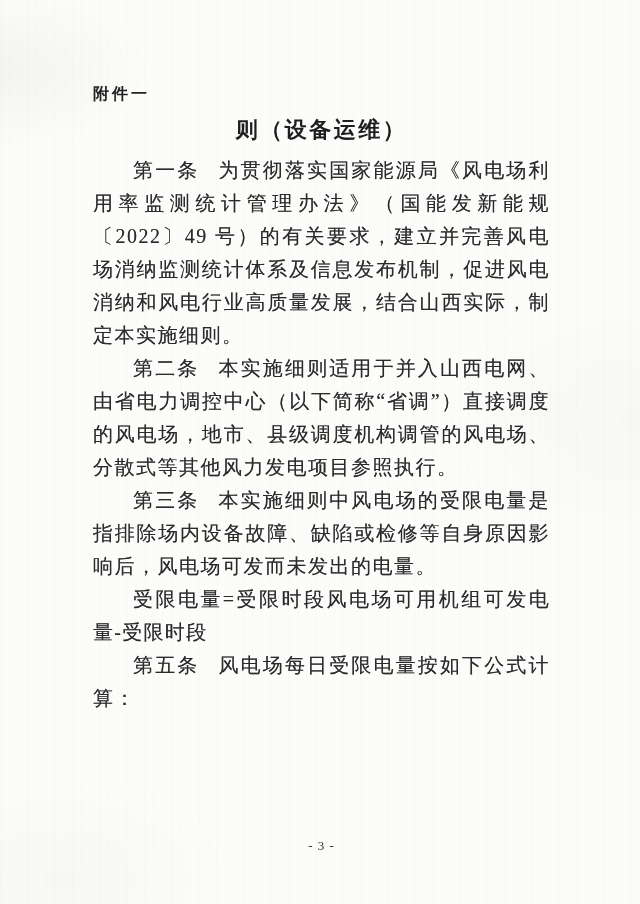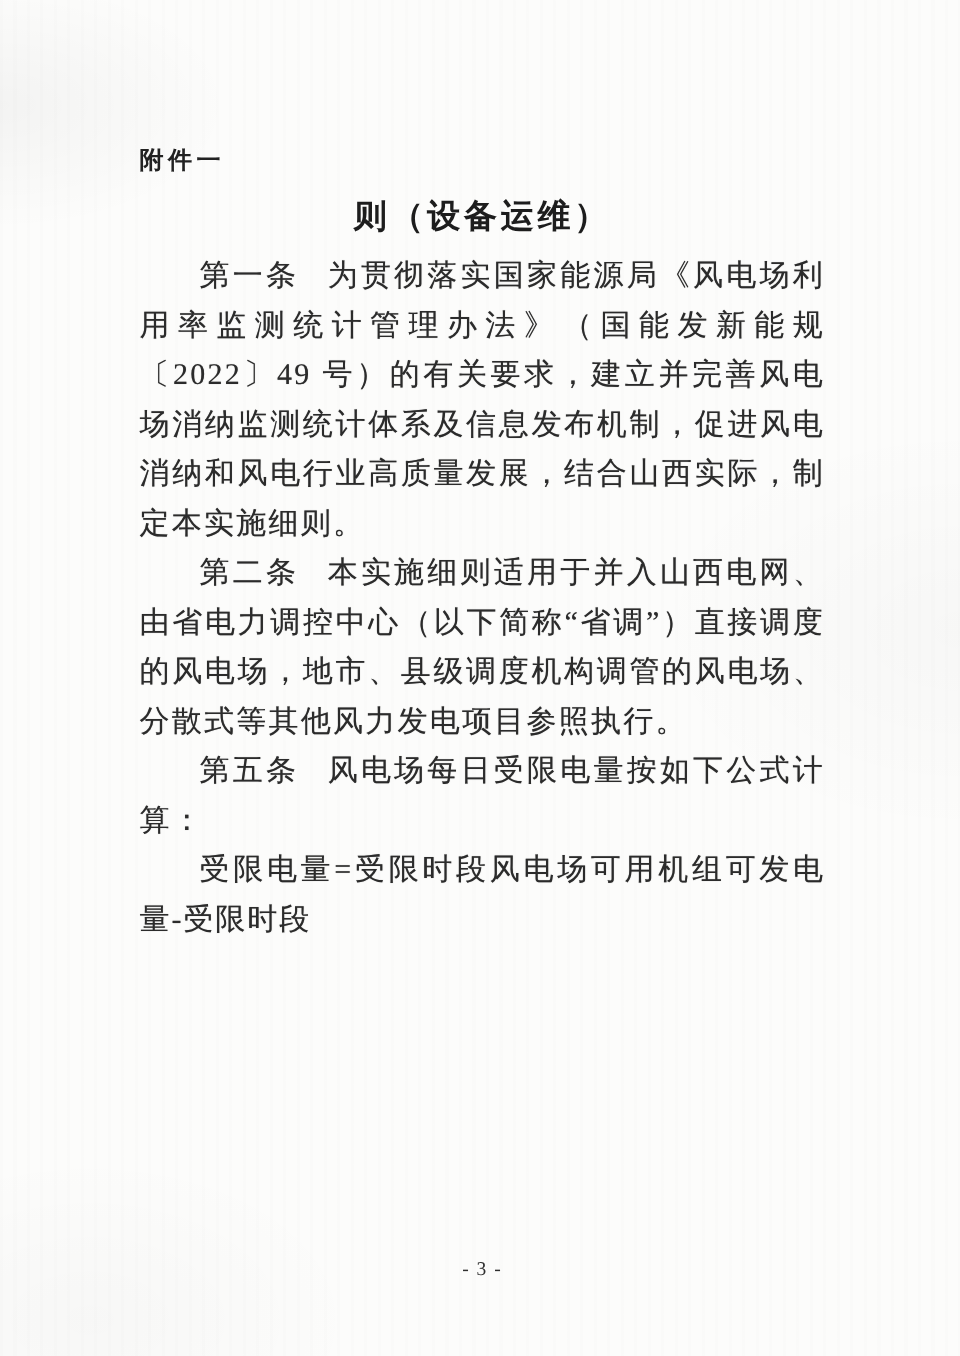--- a/index.html
+++ b/index.html
@@ -18,21 +18,21 @@
       radial-gradient(300px 200px at 640px 420px, rgba(0,0,0,0.018), rgba(0,0,0,0) 70%),
       radial-gradient(260px 160px at 60px 880px, rgba(0,0,0,0.02), rgba(0,0,0,0) 70%),
       repeating-linear-gradient(90deg, rgba(0,0,0,0.006) 0 2px, rgba(0,0,0,0) 2px 9px),
       #fcfcfb;
     color: #2b2b2b;
   }
   .content {
     position: absolute;
     left: 93px;
     width: 457px;
-    top: 98px;
+    top: 84px;
   }
   .attachment {
     font-family: "Liberation Sans", sans-serif;
     font-weight: bold;
     font-size: 16px;
     line-height: 20px;
     letter-spacing: 3px;
     color: #222222;
   }
   .title {
@@ -89,23 +89,24 @@
     <h1 class="title">
       <span class="title-line">则（设备运维）</span>
     </h1>
 
     <div class="body">
 
       <p class="para"><span class="term">第一条</span><span>为贯彻落实国家能源局《风电场利用率监测统计管理办法》（国能发新能规〔2022〕49 号）的有关要求，建立并完善风电场消纳监测统计体系及信息发布机制，促进风电消纳和风电行业高质量发展，结合山西实际，制定本实施细则。</span></p>
 
       <p class="para"><span class="term">第二条</span><span>本实施细则适用于并入山西电网、由省电力调控中心（以下简称“省调”）直接调度的风电场，地市、县级调度机构调管的风电场、分散式等其他风力发电项目参照执行。</span></p>
 
+      <p class="para"><span class="term">第三条</span><span>本实施细则中风电场的受限电量是指排除场内设备故障、缺陷或检修等自身原因影响后，风电场可发而未发出的电量。</span></p>
 
 
+      <p class="para formula">受限电量=受限时段风电场可用机组可发电量-受限时段</p>
+
       <p class="para"><span class="term">第五条</span><span>风电场每日受限电量按如下公式计算：</span></p>
-
-      <p class="para formula">受限电量=受限时段风电场可用机组可发电量-受限时段</p>
 
     </div>
   </div>
 
   <div class="page-number">- 3 -</div>
 </div>
 
 </body></html>

